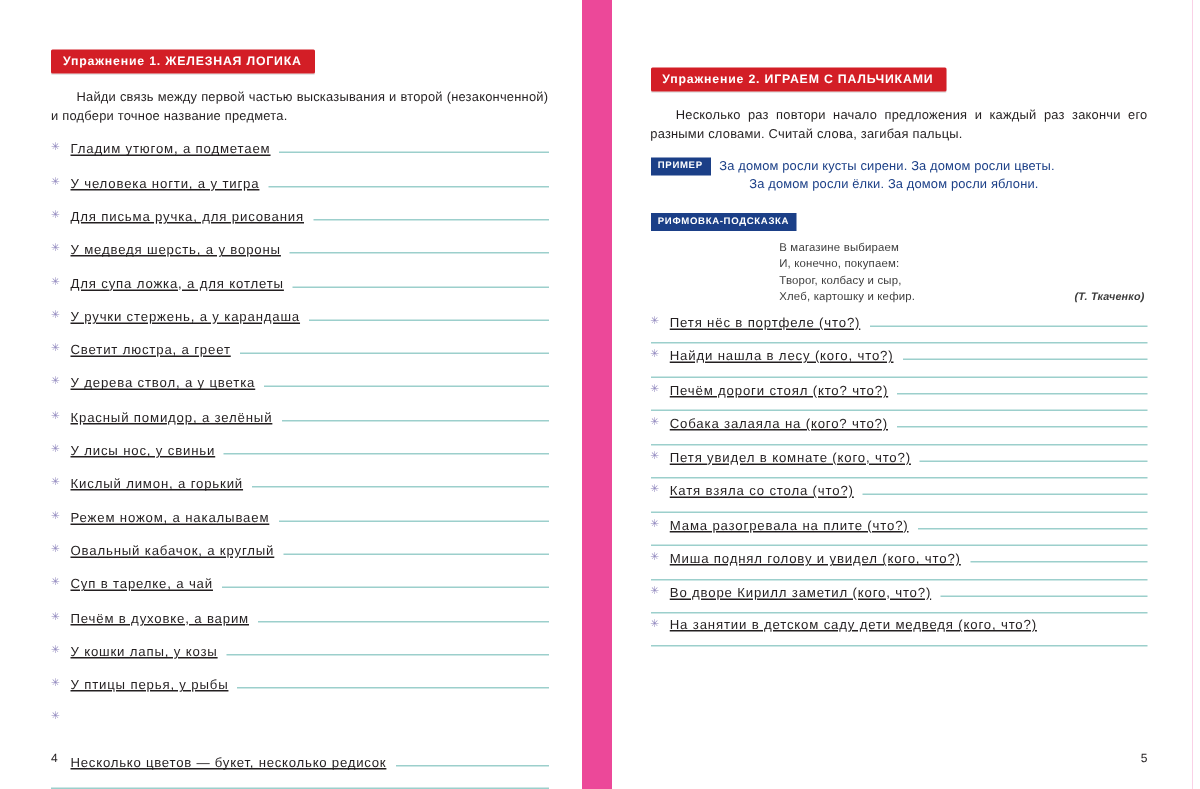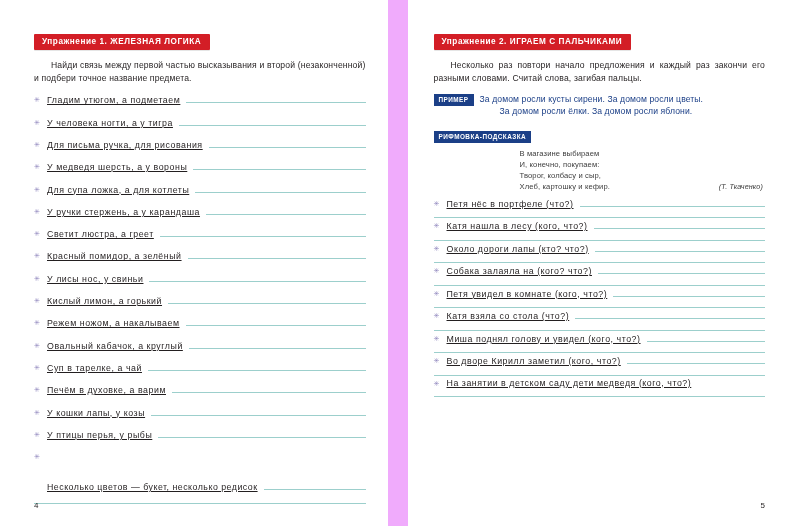--- a/index.html
+++ b/index.html
@@ -12,32 +12,32 @@
     height: 526px;
     overflow: hidden;
     font-family: "Liberation Sans", sans-serif;
     color: #231f20;
   }
   .spread {
     position: relative;
     width: 795px;
     height: 526px;
     display: flex;
-    background: #f0abfc;
+    background: #ec4899;
     gap: 20px;
   }
   .page {
     position: relative;
     width: 400px;
     height: 526px;
     box-sizing: border-box;
     background: #ffffff;
   }
   .page-left  { padding: 30px 22px 0 34px; }
-  .page-right { padding: 30px 30px 0 26px; }
+  .page-right { padding: 42px 30px 0 26px; }
 
   
   .banner {
     display: inline-block;
     background: #d31e26;
     color: #ffffff;
     font-size: 8.2px;
     font-weight: bold;
     letter-spacing: 0.55px;
     padding: 4px 9px 4px 8px;
@@ -98,20 +98,21 @@
     letter-spacing: 0.12px;
   }
   .rhyme .author {
     position: absolute;
     right: 2px;
     bottom: 0;
     font-style: italic;
     font-size: 7.2px;
     color: #3d3d3d;
     white-space: nowrap;
+    font-weight: bold;
   }
 
   
   .tasks { margin-top: 10px; }
   .tasks-right { margin-top: 5px; }
 
   .task {
     position: relative;
     display: flex;
     align-items: baseline;
@@ -221,20 +222,25 @@
         <span class="t">У ручки стержень, а у карандаша</span>
         <span class="rule"></span>
       </div>
 
       <div class="task">
         <span class="bullet">✳</span>
         <span class="t">Светит люстра, а греет</span>
         <span class="rule"></span>
       </div>
 
+      <div class="task">
+        <span class="bullet">✳</span>
+        <span class="t">У дерева ствол, а у цветка</span>
+        <span class="rule"></span>
+      </div>
 
       <div class="task">
         <span class="bullet">✳</span>
         <span class="t">Красный помидор, а зелёный</span>
         <span class="rule"></span>
       </div>
 
       <div class="task">
         <span class="bullet">✳</span>
         <span class="t">У лисы нос, у свиньи</span>
@@ -331,30 +337,30 @@
           <span class="bullet">✳</span>
           <span class="t">Петя нёс в портфеле (что?)</span>
           <span class="rule"></span>
         </div>
         <div class="full-rule"></div>
       </div>
 
       <div class="qitem">
         <div class="task">
           <span class="bullet">✳</span>
-          <span class="t">Катя нашла в лесу (кого, что?)</span>
-          <span class="rule"></span>
-        </div>
-        <div class="full-rule"></div>
-      </div>
-
-      <div class="qitem">
-        <div class="task">
-          <span class="bullet">✳</span>
-          <span class="t">Около дороги лапы (кто? что?)</span>
+          <span class="t">Найди нашла в лесу (кого, что?)</span>
+          <span class="rule"></span>
+        </div>
+        <div class="full-rule"></div>
+      </div>
+
+      <div class="qitem">
+        <div class="task">
+          <span class="bullet">✳</span>
+          <span class="t">Печём дороги стоял (кто? что?)</span>
           <span class="rule"></span>
         </div>
         <div class="full-rule"></div>
       </div>
 
       <div class="qitem">
         <div class="task">
           <span class="bullet">✳</span>
           <span class="t">Собака залаяла на (кого? что?)</span>
           <span class="rule"></span>
@@ -373,20 +379,28 @@
 
       <div class="qitem">
         <div class="task">
           <span class="bullet">✳</span>
           <span class="t">Катя взяла со стола (что?)</span>
           <span class="rule"></span>
         </div>
         <div class="full-rule"></div>
       </div>
 
+      <div class="qitem">
+        <div class="task">
+          <span class="bullet">✳</span>
+          <span class="t">Мама разогревала на плите (что?)</span>
+          <span class="rule"></span>
+        </div>
+        <div class="full-rule"></div>
+      </div>
 
       <div class="qitem">
         <div class="task">
           <span class="bullet">✳</span>
           <span class="t">Миша поднял голову и увидел (кого, что?)</span>
           <span class="rule"></span>
         </div>
         <div class="full-rule"></div>
       </div>
 

